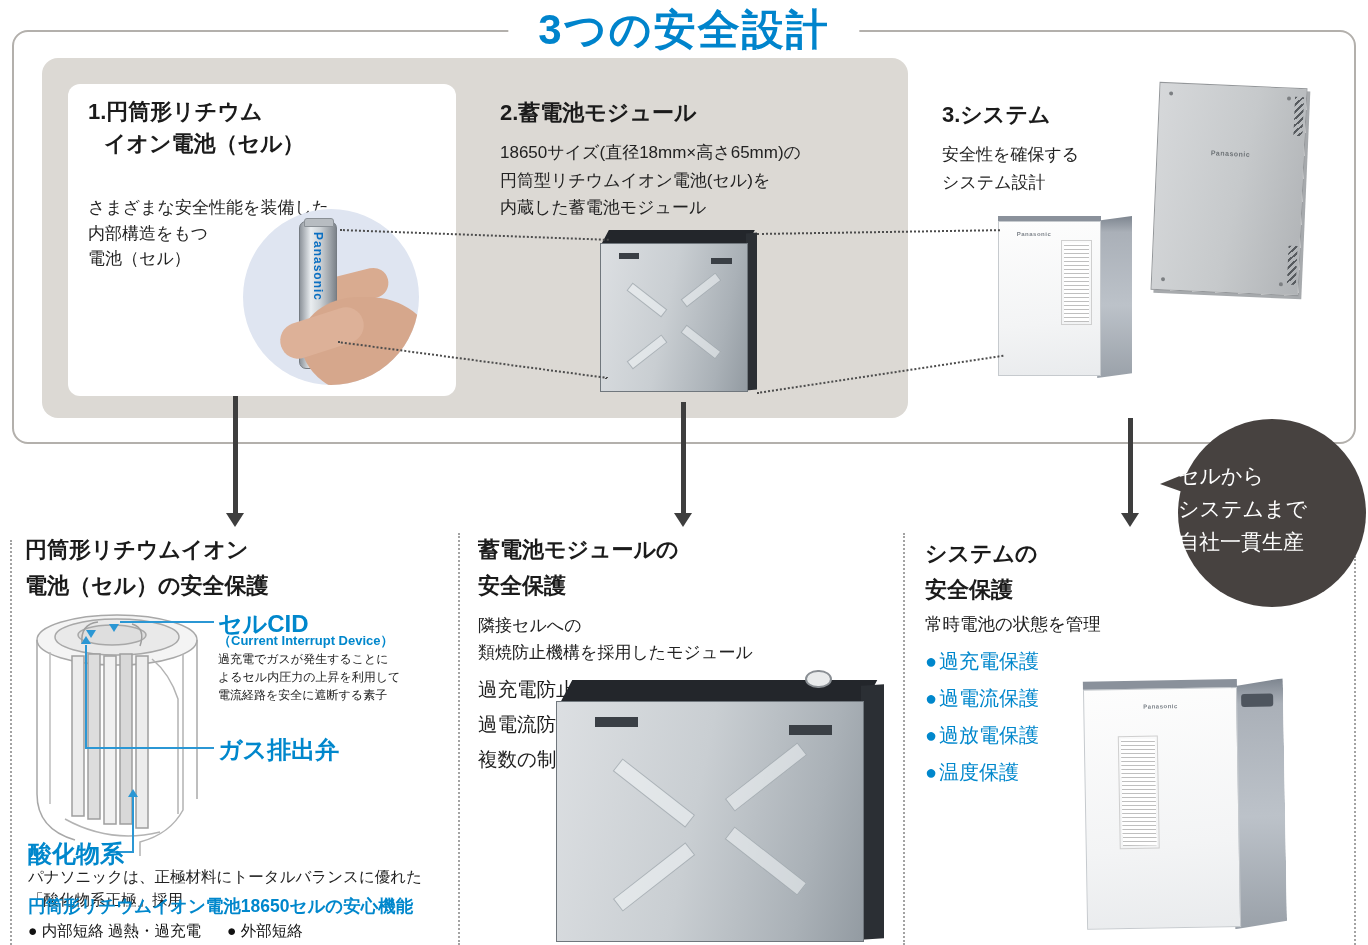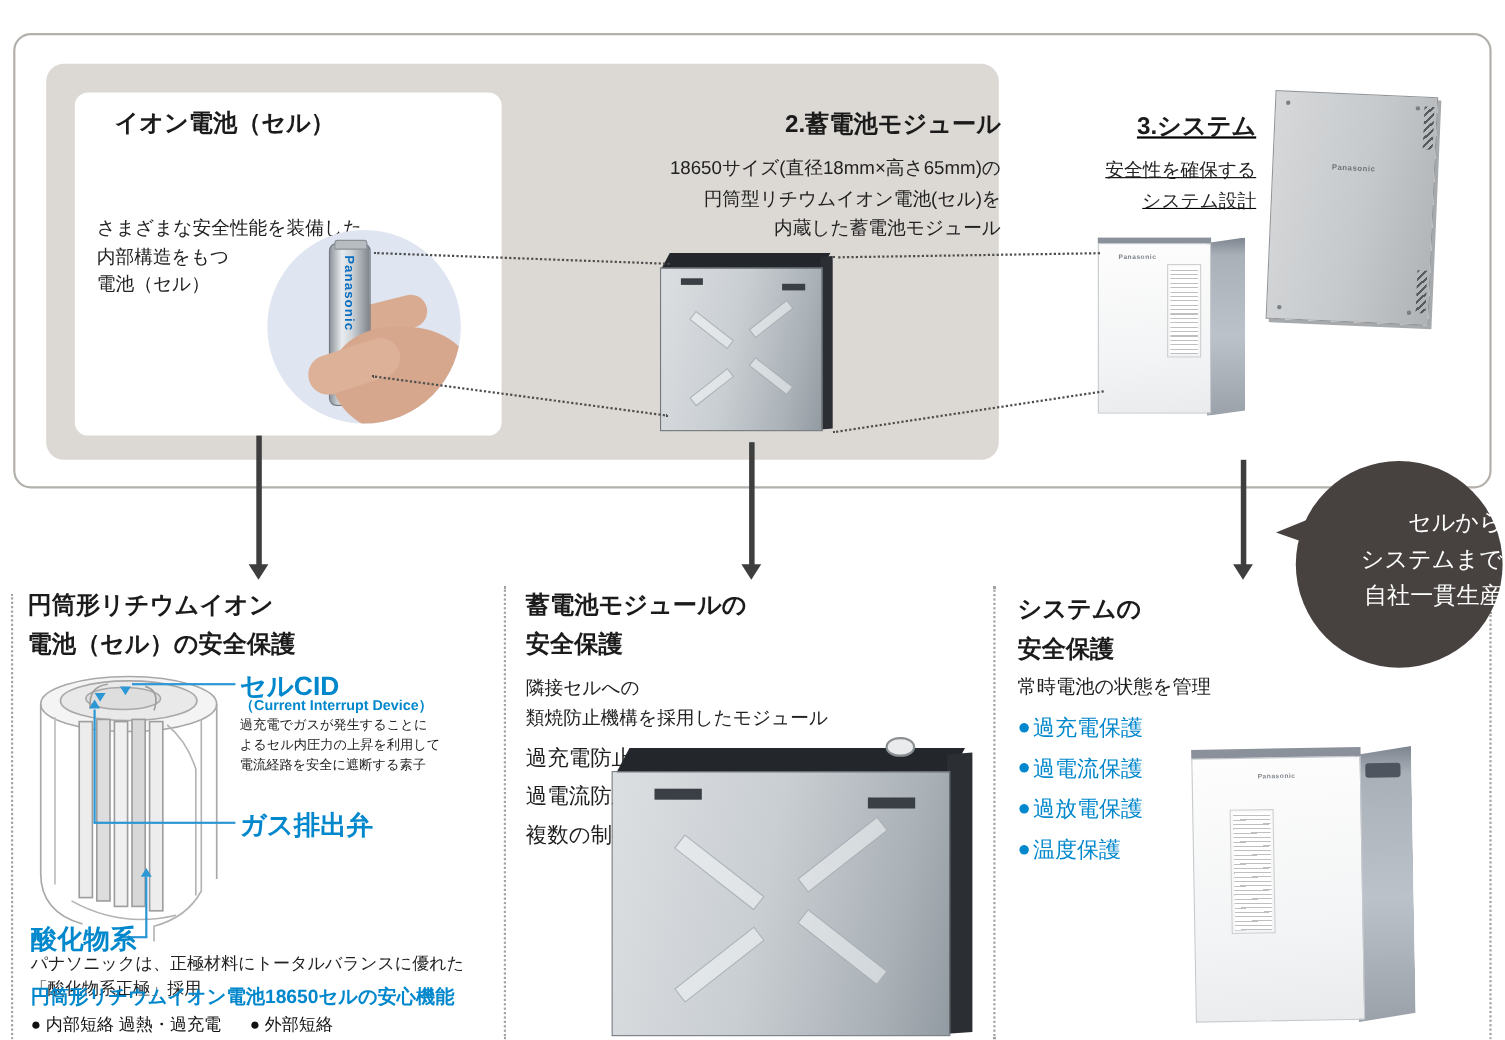--- a/index.html
+++ b/index.html
@@ -16,21 +16,21 @@
     background:#dcd9d4; border-radius:16px; }
   .white-card { position:absolute; left:68px; top:84px; width:388px; height:312px;
     background:#fff; border-radius:12px; }
 
   .s1-heading { position:absolute; left:20px; top:12px; font-size:22px; font-weight:700;
     color:#1b1b1b; line-height:1.45; }
   .s1-heading .l2 { padding-left:16px; }
   .s1-body { position:absolute; left:20px; top:84px; font-size:17px; color:#222;
     line-height:1.5;margin-top:27px; }
 
-  .sec-block { position:absolute;text-align:right; }
+  .sec-block { position:absolute; }
   .sec-heading { font-size:22px; font-weight:700; color:#1b1b1b; }
   .sec-body { margin-top:11px; font-size:17px; color:#222; line-height:1.62; }
 
   
   .cell-photo { position:absolute; left:175px; top:125px; width:176px; height:176px;
     border-radius:50%; background:#dfe5f1; overflow:hidden; }
   .hand-finger { position:absolute; left:74px; top:64px; width:72px; height:30px;
     background:#d9ab90; border-radius:15px; transform:rotate(-14deg); }
   .hand-palm { position:absolute; left:58px; top:88px; width:130px; height:100px;
     background:#d6a78c; border-radius:48% 52% 40% 60%; }
@@ -95,21 +95,21 @@
   .down-arrow { position:absolute; width:5px; background:#3e3e3e; }
   .down-arrow::after { content:""; position:absolute; left:-7px; bottom:-13px;
     border-left:9.5px solid transparent; border-right:9.5px solid transparent;
     border-top:14px solid #3e3e3e; }
   .vguide { position:absolute; width:0; border-left:2px dotted #a3a3a3; }
 
   
   .bubble { position:absolute; left:1178px; top:419px; width:188px; height:188px;
     border-radius:50%; background:#474240; z-index:6; }
   .bubble-tail { position:absolute; z-index:6; }
-  .bubble-text { position:absolute; left:0; right:0; top:41px; text-align:right;
+  .bubble-text { position:absolute; left:0; right:0; top:41px; text-align:left;
     color:#fff; font-size:21px; line-height:1.56; }
 
   
   .col-heading { position:absolute; font-size:22px; font-weight:700; color:#1b1b1b; line-height:1.62; }
   .blue-label { position:absolute; font-size:24px; font-weight:700; color:#0087cc; }
   .blue-sub { position:absolute; font-size:13px; font-weight:700; color:#0087cc; }
   .desc { position:absolute; font-size:12px; color:#222; line-height:1.48; }
   .c2-items { position:absolute; font-size:19.5px; color:#1e1e1e; line-height:1.8; }
   .c3-item { display:flex; align-items:center; gap:2px; height:37px;
     font-size:20px; color:#0087cc; }
@@ -123,25 +123,27 @@
   .blue-arrow-down { position:absolute; width:0; height:0;
     border-left:5px solid transparent; border-right:5px solid transparent;
     border-top:8px solid #2b97d4; }
 </style>
 </head>
 <body>
 
 <div id="page">
 
   <div class="outer-box"></div>
+  <div class="page-title">3つの安全設計</div>
 
   <div class="gray-panel"></div>
 
   <div class="white-card">
     <div class="s1-heading">
+      <div>1.円筒形リチウム</div>
       <div class="l2">イオン電池（セル）</div>
     </div>
     <div class="s1-body">
       <div>さまざまな安全性能を装備した</div>
       <div>内部構造をもつ</div>
       <div>電池（セル）</div>
     </div>
     <div class="cell-photo">
       <div class="hand-finger"></div>
       <div class="battery">
@@ -166,21 +168,21 @@
     <div class="fp-rightbar"></div>
     <div class="fp-face"></div>
     <div class="slot s1"></div>
     <div class="slot s2"></div>
     <div class="strip t1"></div>
     <div class="strip t2"></div>
     <div class="strip t3"></div>
     <div class="strip t4"></div>
   </div>
 
-  <div class="sec-block" style="left:942px; top:100px; width:200px;text-decoration:underline;">
+  <div class="sec-block" style="left:942px; top:100px; width:200px;">
     <div class="sec-heading">3.システム</div>
     <div class="sec-body">
       <div>安全性を確保する</div>
       <div>システム設計</div>
     </div>
   </div>
 
   <div class="cab" style="left:998px; top:216px; width:134px; height:162px;">
     <div class="side"></div>
     <div class="front"></div>

